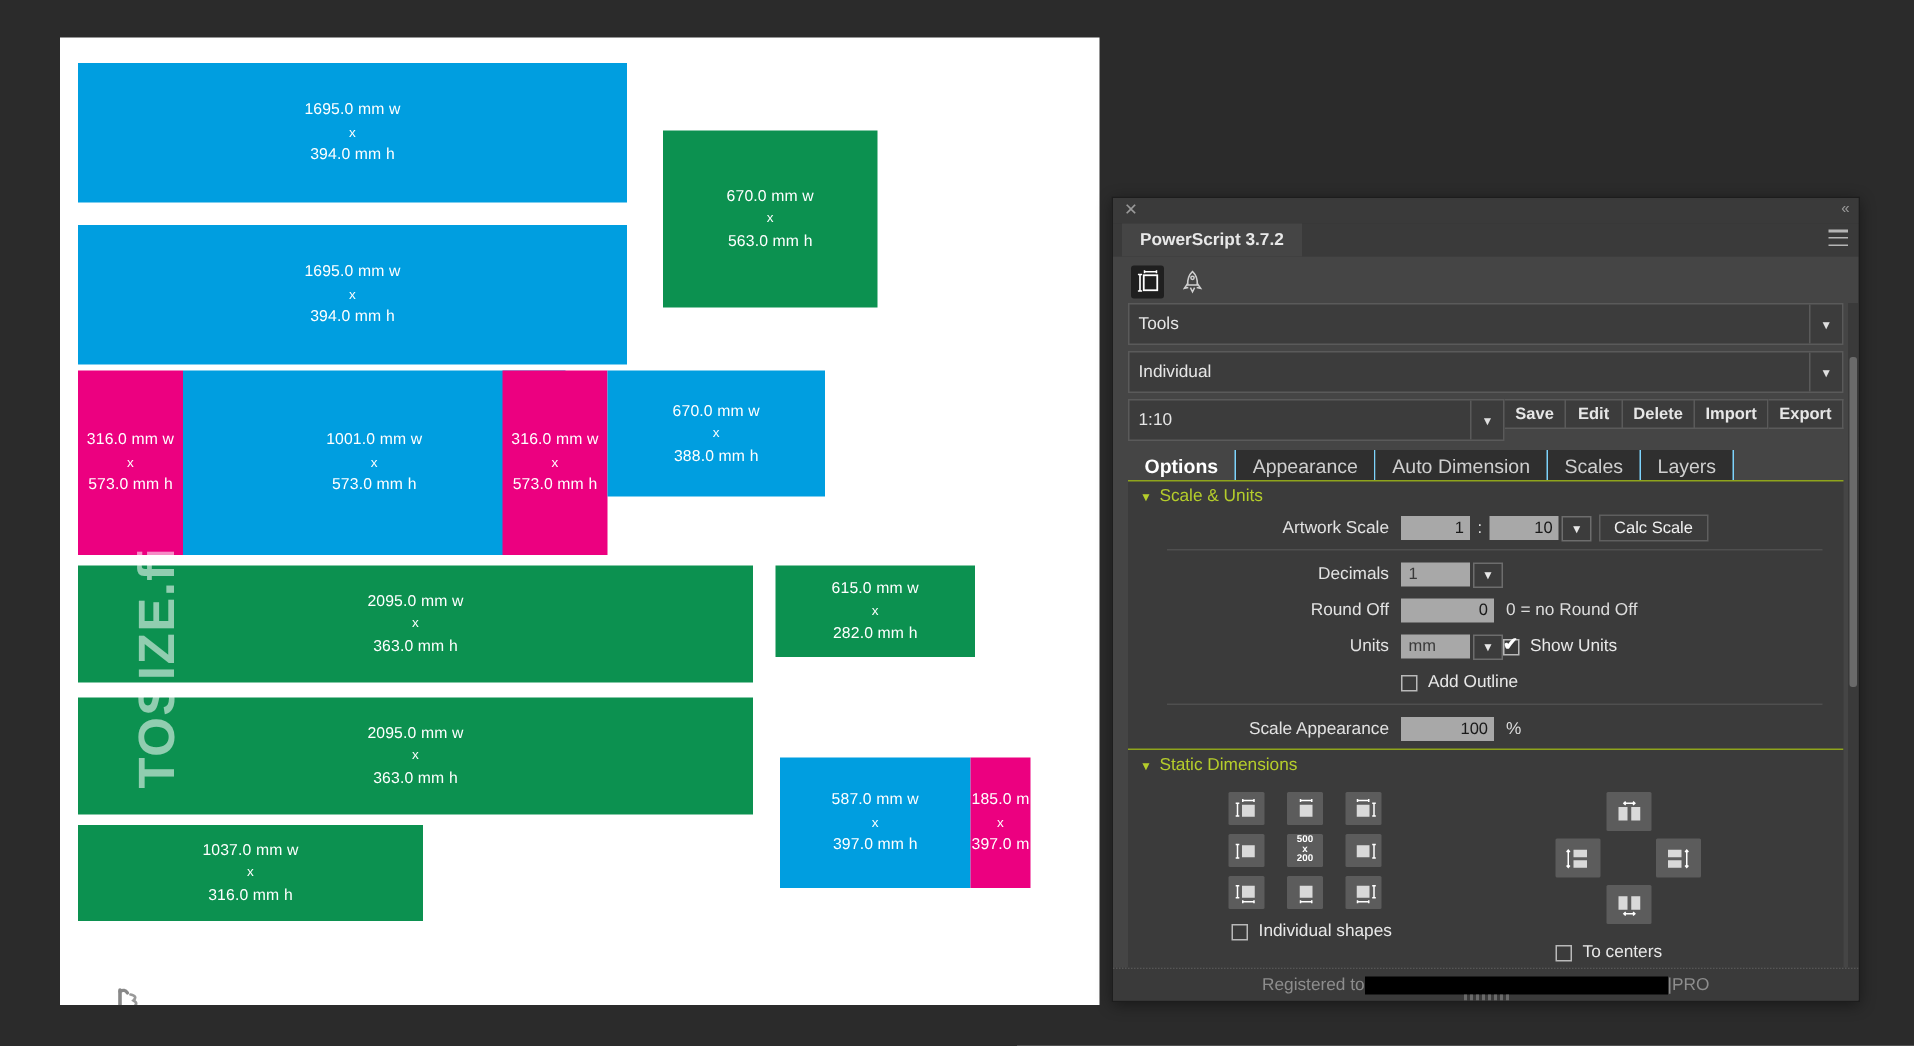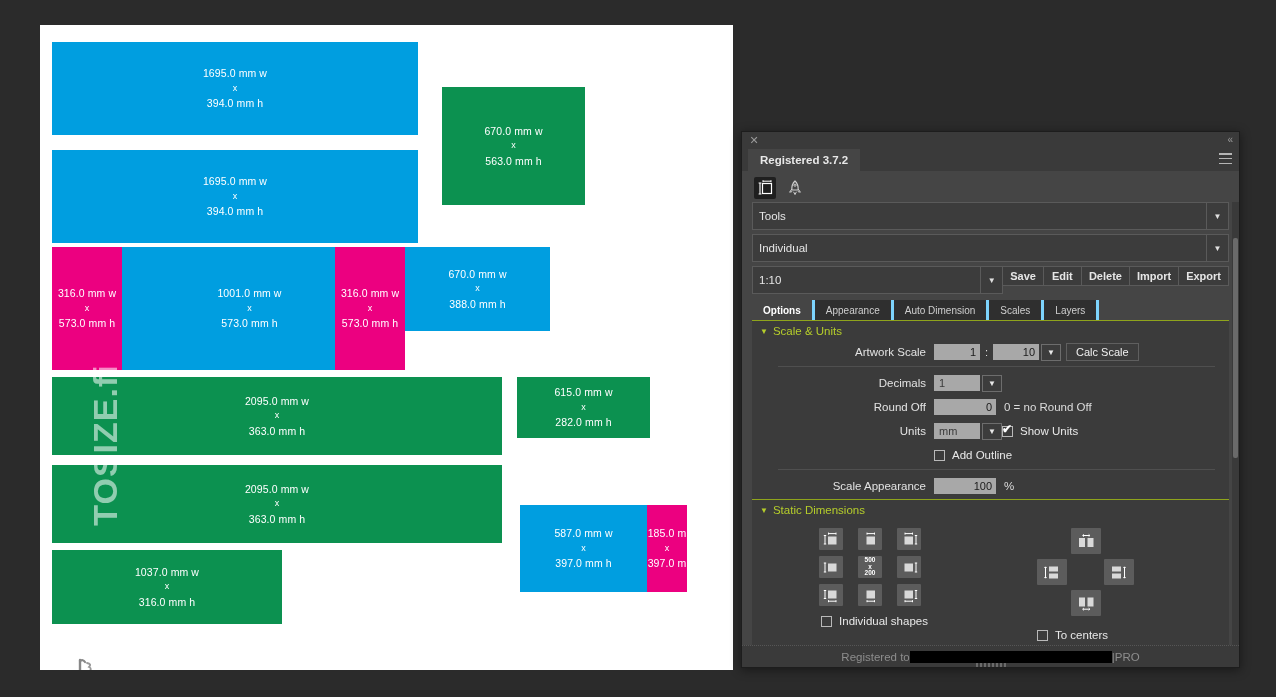--- a/index.html
+++ b/index.html
@@ -139,23 +139,23 @@
   }
 
   .tabs {
     height: 22px; display: flex; align-items: flex-end;
     padding-left: 10px; flex: none;
     background: #454545;
   }
   .tab {
     height: 20px; padding: 0 11px;
     display: flex; align-items: center;
-    font-size: 10px; color: #cfcfcf;
+    font-size: 13px; color: #cfcfcf;
     background: #2f2f2f;
-    border-right: 3px solid #7dd3fc;
+    border-right: 1px solid #7dd3fc;
   }
   .tab.active { background: #454545; color: #ffffff; font-weight: bold; }
 
   .content {
     flex: 1 1 auto; margin: 0 10px;
     background: #3b3b3b;
     border-top: 1px solid #8fa41c;
     overflow: hidden;
     position: relative;
   }
@@ -343,21 +343,21 @@
             <span class="dimlbl">397.0 mm h</span>
           </div>
         </div>
         <div class="shape" style="left: 607px; top: 480px; width: 40px; height: 87px; background: rgb(236, 0, 128);">
           <div>
             <span class="dimlbl">185.0 m</span>
             <span class="xsep">x</span>
             <span class="dimlbl">397.0 m</span>
           </div>
         </div>
-        <div class="shape" style="left: 12px; top: 525px; width: 230px; height: 74px; background: rgb(12, 145, 80);">
+        <div class="shape" style="left: 12px; top: 525px; width: 230px; height: 64px; background: rgb(12, 145, 80);">
           <div>
             <span class="dimlbl">1037.0 mm w</span>
             <span class="xsep">x</span>
             <span class="dimlbl">316.0 mm h</span>
           </div>
         </div>
       </div>
 
     <div class="watermark">TOSIZE.fi</div>
     <div class="wm-logo">
@@ -370,21 +370,21 @@
   </div>
 
   <div class="panel">
 
     <div class="panel-topbar">
       <div class="panel-close">✕</div>
       <div class="panel-collapse">«</div>
     </div>
 
     <div class="tabstrip">
-      <div class="panel-tab">Registered 3.7.2</div>
+      <div class="panel-tab">PowerScript 3.7.2</div>
       <div class="panel-menu">
           <i></i>
           <i></i>
           <i></i>
         </div>
     </div>
 
     <div class="panel-body">
 
       <div class="icon-row">

